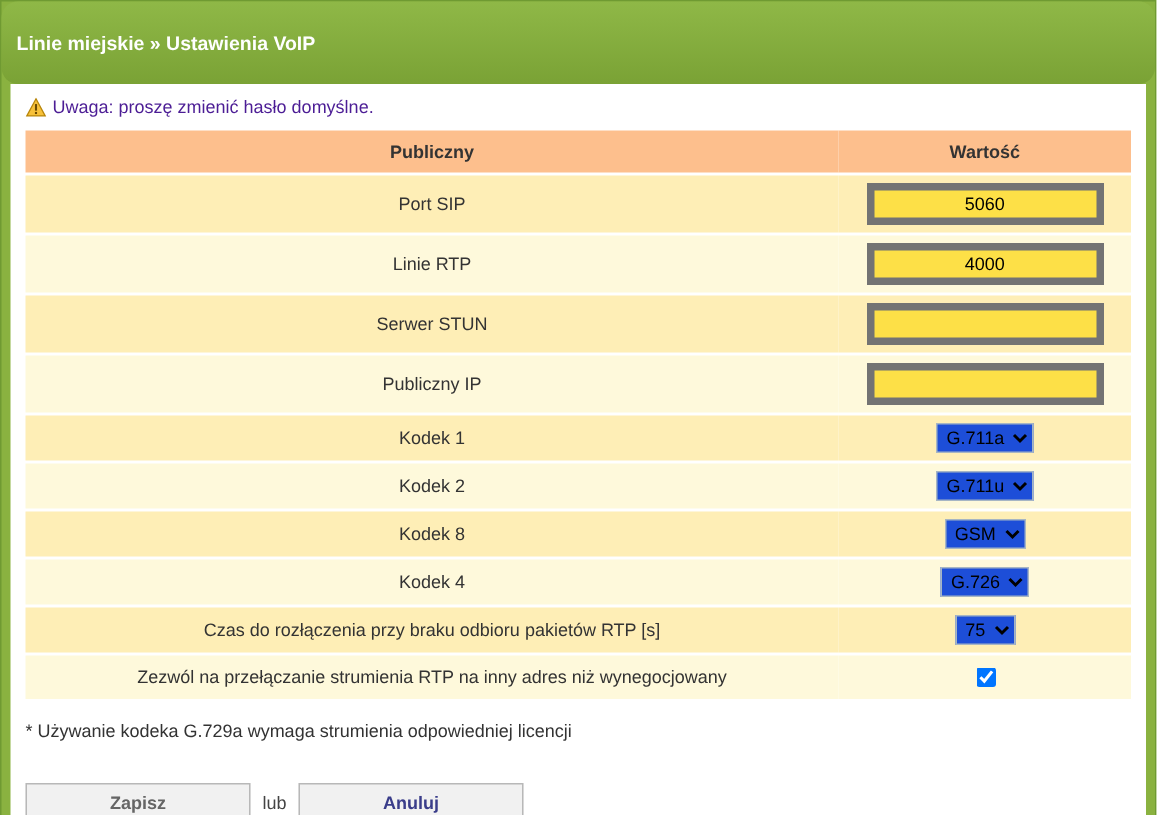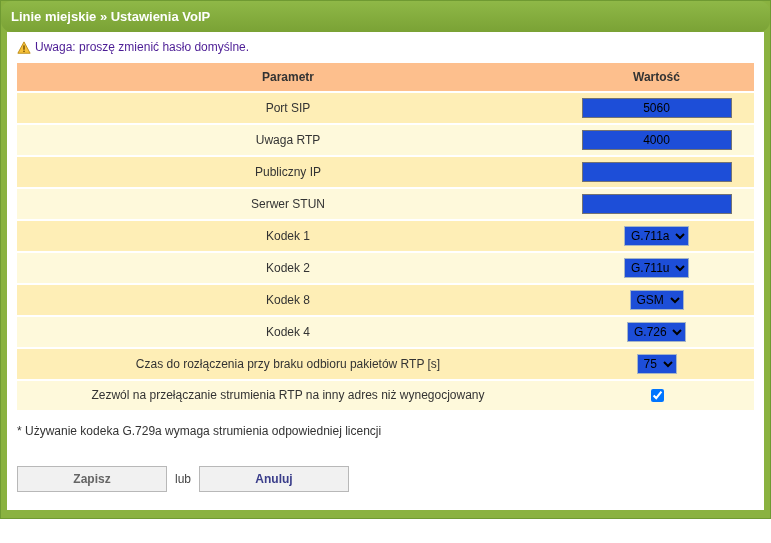--- a/index.html
+++ b/index.html
@@ -18,21 +18,21 @@
   .outer {
     background: #8ab240;
     border: 1px solid #6f9a32;
   }
   .header {
     background: #7ba437;
     background: linear-gradient(#8fb847, #7aa235);
     color: #fff;
     font-weight: bold;
     font-size: 13px;
-    padding: 8px 10px;
+    padding: 20px 10px;
     border-radius: 11px;
   }
   .inner {
     background: #fff;
     margin: 0 6px 0 6px;
     padding: 6px 10px 18px 10px;
   }
   .warning {
     color: #4c1d95;
     font-size: 12px;
@@ -69,25 +69,25 @@
   }
   table.form tr:nth-child(even) td {
     background: #feeeb6;
   }
   table.form tr:nth-child(odd) td {
     background: #fef9db;
   }
   
   input.text {
     width: 140px;
-    border: 1px solid #737373;
+    border: 5px solid #737373;
     padding: 2px 4px;
     font-size: 12px;
     text-align: center;
-    background: #1d4ed8;
+    background: #fde047;
   }
   select {
     border: 1px solid #a6b5c4;
     font-size: 12px;
     background: #1d4ed8;
     padding: 1px 2px;
   }
   .footnote {
     font-size: 12px;
     color: #333;
@@ -131,41 +131,41 @@
           <polygon points="8,1 15,14 1,14" fill="#f7c13a" stroke="#b8860b" stroke-width="1"></polygon>
           <rect x="7.2" y="5" width="1.6" height="5" fill="#6b4a00"></rect>
           <rect x="7.2" y="11" width="1.6" height="1.6" fill="#6b4a00"></rect>
         </svg>
       </span><span>Uwaga: proszę zmienić hasło domyślne.</span>
     </div>
 
     <table class="form">
       <tbody>
           <tr>
-        <th class="param">Parametr</th>
+        <th class="param">Publiczny</th>
         <th>Wartość</th>
       </tr>
 
       <tr>
         <td>Port SIP</td>
         <td><input class="text" type="text" value="5060" style=""></td>
       </tr>
 
       <tr>
-        <td>Uwaga RTP</td>
+        <td>Linie RTP</td>
         <td><input class="text" type="text" value="4000" style=""></td>
       </tr>
 
       <tr>
+        <td>Serwer STUN</td>
+        <td><input class="text" type="text" value="" style=""></td>
+      </tr>
+
+      <tr>
         <td>Publiczny IP</td>
-        <td><input class="text" type="text" value="" style=""></td>
-      </tr>
-
-      <tr>
-        <td>Serwer STUN</td>
         <td><input class="text" type="text" value="" style=""></td>
       </tr>
 
       <tr>
         <td>Kodek 1</td>
         <td><select><option>G.711a</option></select></td>
       </tr>
 
       <tr>
         <td>Kodek 2</td>

